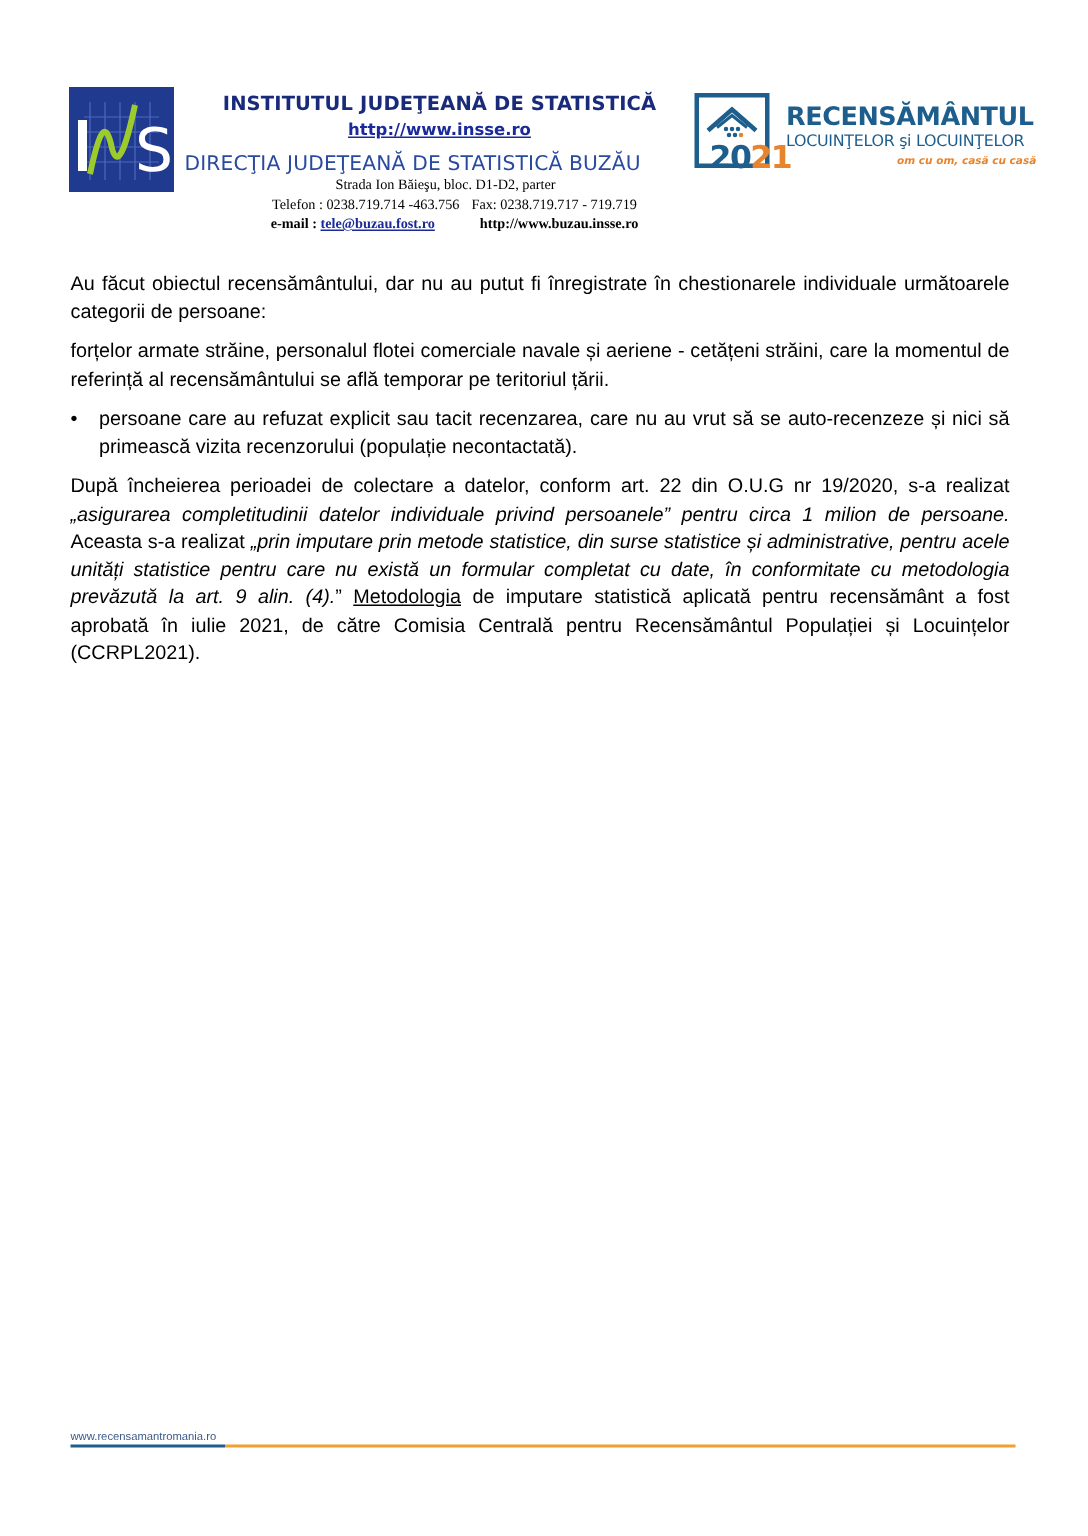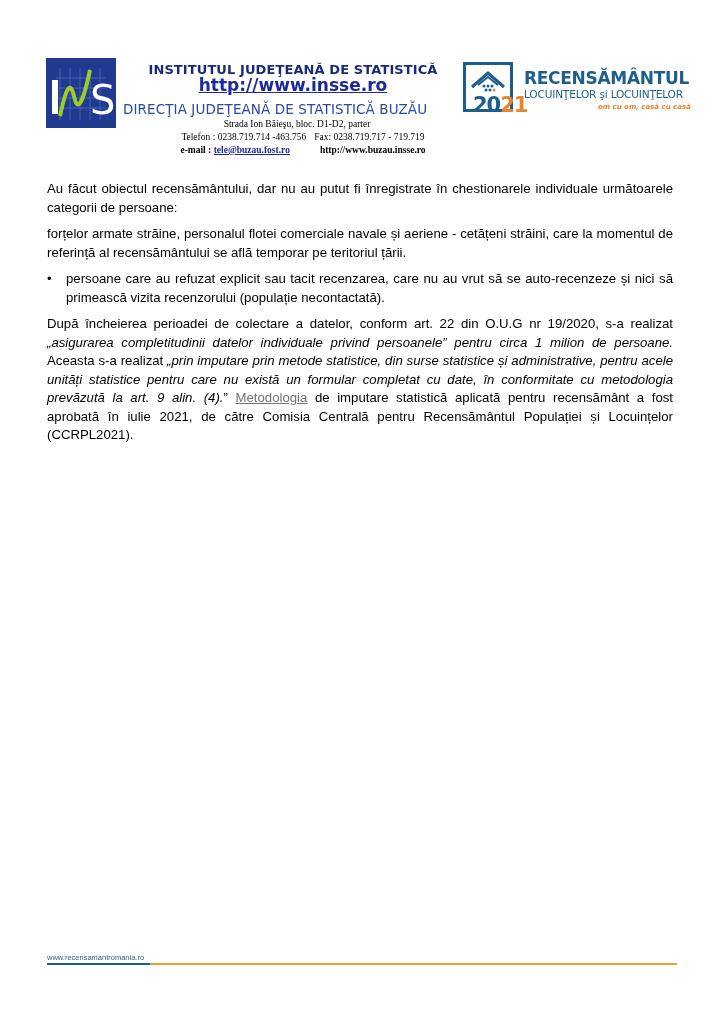--- a/index.html
+++ b/index.html
@@ -3,21 +3,21 @@
   <meta charset="utf-8">
   <style>
     html, body { margin: 0; padding: 0; background: #ffffff; }
     body { width: 725px; height: 1024px; position: relative; overflow: hidden; font-family: "Liberation Sans", sans-serif; color: #000; }
 
     
     .ins-logo { position: absolute; left: 46px; top: 58px; width: 70px; height: 70px; background: #1f3a8f; overflow: hidden; }
     .ins-logo svg { display: block; }
     .header-center { position: absolute; left: 118px; top: 62px; width: 350px; text-align: center; }
     .inst-name { font-family: "DejaVu Sans", sans-serif; font-weight: bold; font-size: 13px; color: #1a2a7a; letter-spacing: 0.1px; line-height: 15px; }
-    .inst-url { font-family: "DejaVu Sans", sans-serif; font-weight: bold; font-size: 17px; color: #1a2a9a; text-decoration: underline; line-height: 15px; display: inline-block; }
+    .inst-url { font-family: "DejaVu Sans", sans-serif; font-weight: bold; font-size: 11px; color: #1a2a9a; text-decoration: underline; line-height: 15px; display: inline-block; }
     .dir-name { position: absolute; left: 123px; top: 101px; font-family: "DejaVu Sans", sans-serif; font-size: 13.5px; color: #2a4aa0; letter-spacing: 0.1px; white-space: nowrap; }
     .addr { position: absolute; left: 118px; width: 370px; text-align: center; font-family: Liberation Serif, serif; font-size: 9.5px; color: #000; white-space: nowrap; }
     .addr.street { top: 119px; left: 112px; }
     .addr.phone { top: 132px; left: 118px; }
     .addr.email-row { top: 145px; left: 118px; font-weight: bold; }
     .addr a { color: #1a2a9a; text-decoration: underline; }
     .addr .gap { display: inline-block; width: 8px; }
     .addr .gap-lg { display: inline-block; width: 30px; }
 
     .rpl-logo { position: absolute; left: 463px; top: 62px; width: 230px; height: 56px; }
@@ -28,21 +28,21 @@
     .rpl-sub { position: absolute; left: 61px; top: 26px; font-family: "DejaVu Sans", sans-serif; font-size: 10.6px; color: #1d5e8c; letter-spacing: -0.2px; white-space: nowrap; }
     .rpl-slogan { position: absolute; left: 135px; top: 41px; font-family: "DejaVu Sans", sans-serif; font-style: italic; font-weight: bold; font-size: 7px; color: #e8842c; white-space: nowrap; }
 
     
     .content { position: absolute; left: 47px; top: 180px; width: 626px; font-family: "Liberation Sans", sans-serif; font-size: 13.2px; line-height: 18.5px; color: #000; }
     .content p { margin: 0 0 8px 0; text-align: justify; }
     .content ul { margin: 0 0 8px 0; padding: 0; list-style: none; }
     .content li { position: relative; padding-left: 19px; text-align: justify; }
     .content li .bullet { position: absolute; left: 0; top: 0; }
     .content em { font-style: italic; }
-    .content a { color: #737373; text-decoration: underline; margin-top: 40px; }
+    .content a { color: #000000; text-decoration: underline; margin-top: 40px; }
 
     
     .footer-url { position: absolute; left: 47px; top: 953px; font-family: "Liberation Sans", sans-serif; font-size: 7.5px; color: #3a5a8a; }
     .footer-line-blue { position: absolute; left: 47px; top: 963px; width: 103px; height: 1.5px; background: #1d5e8c; }
     .footer-line-orange { position: absolute; left: 150px; top: 963px; width: 527px; height: 1.5px; background: #f0a030; }
   </style>
 </head>
 <body>
 
 <div class="ins-logo">

